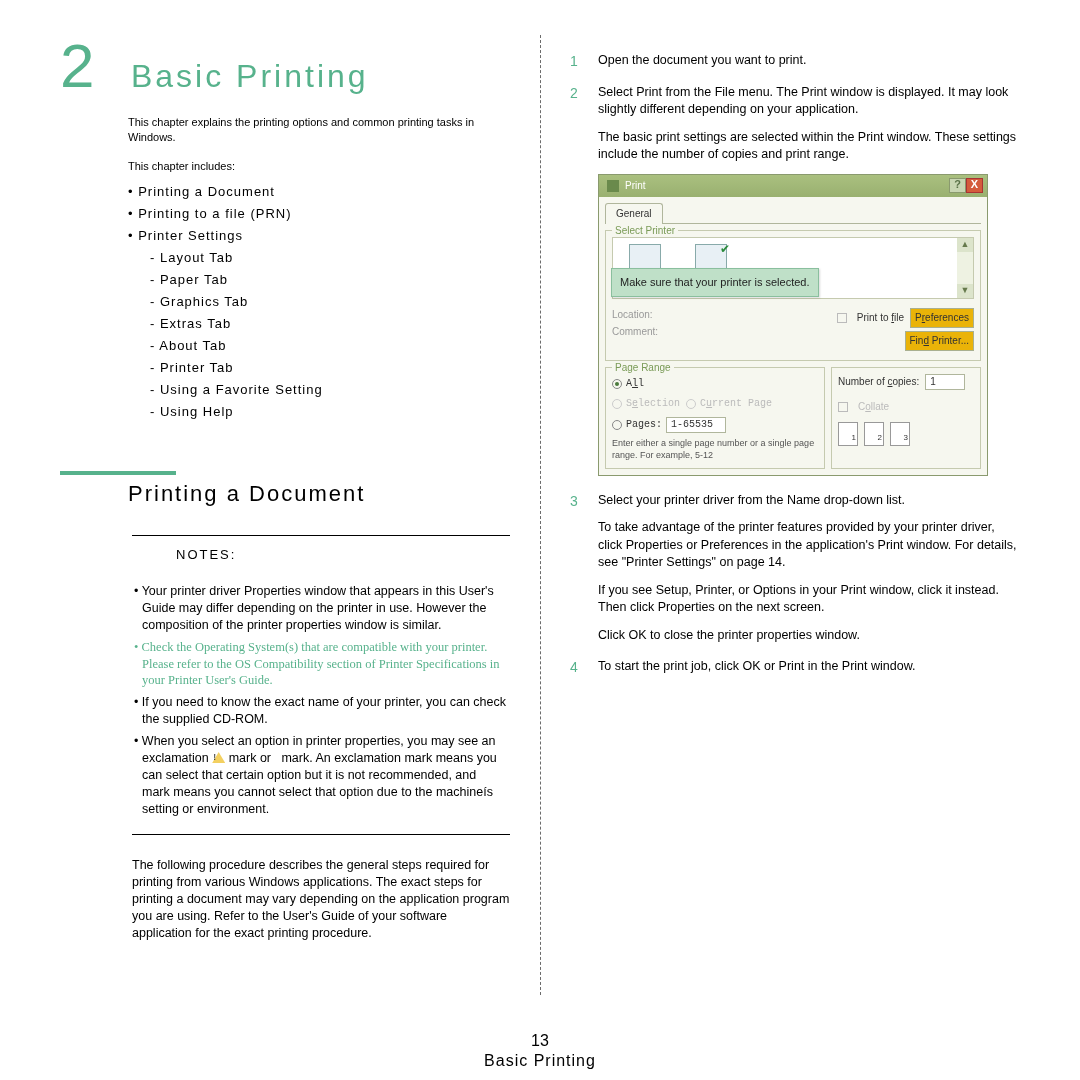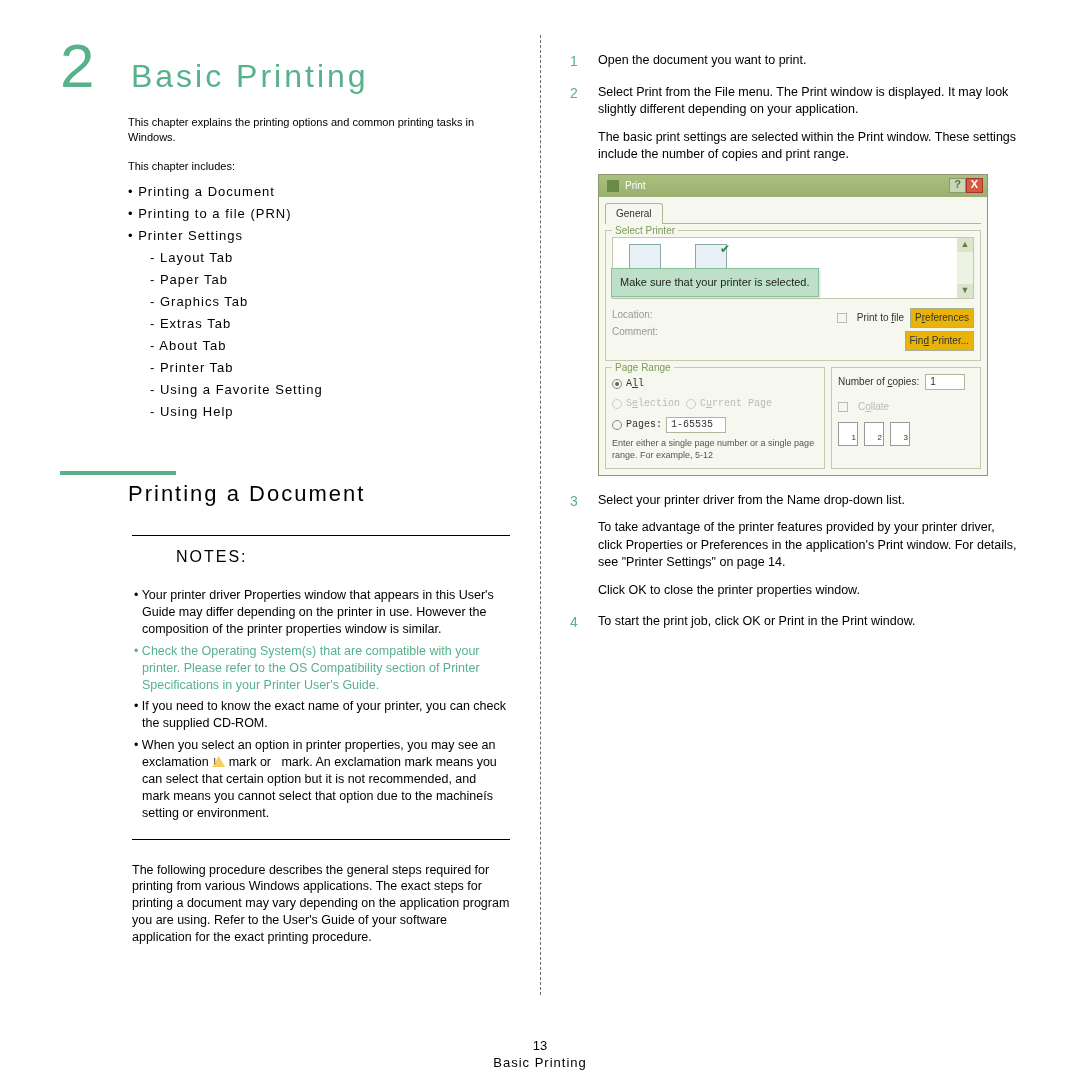--- a/index.html
+++ b/index.html
@@ -67,25 +67,25 @@
     margin-bottom: 6px;
   }
   .notes-box {
     margin: 28px 0 0 72px;
     border-top: 1px solid #000;
     border-bottom: 1px solid #000;
     padding: 10px 2px 12px 2px;
     font-size: 12.5px;
     line-height: 1.35;
   }
-  .notes-box .label { font-size: 16px; letter-spacing: 2px; margin-bottom:20px;padding-left:42px;}
+  .notes-box .label { font-size: 13px; letter-spacing: 2px; margin-bottom:20px;padding-left:42px;}
   .notes-box ul { list-style: none; }
   .notes-box li { margin: 5px 0; text-indent: -8px; padding-left: 8px;}
   .notes-box li::before { content: "• "; }
-  .green-note { color: #57b28c; }
+  .green-note { color: #57b28c; font-family: Liberation Serif, serif; }
   .follow { margin: 22px 0 0 72px; font-size: 12.5px; line-height: 1.35;}
 
   .steps { list-style: none; font-size: 12.5px; line-height: 1.4;}
   .steps li { display: flex; gap: 14px; margin: 4px 0;}
   .stepnum { color: #57b28c; font-size: 14px; font-weight: normal; min-width: 14px;}
   .stepbody > p { margin-bottom: 10px; }
 
   
   .dialog {
     width: 390px;
@@ -138,21 +138,21 @@
   .radio.sel .c::after{content:""; position:absolute; inset:2px; background:#4a7a3c; border-radius:50%;}
   .radio.dis { color:#bbb;}
   .radio.dis .c{ border-color:#ccc;}
   .pginput{ width:60px; height:16px; border:1px solid #b0b69c; background:#fff; padding:0 4px; font-size:10px;}
   .small{ font-size:9px; color:#555; margin-top:4px;}
   .copies-row{ display:flex; align-items:center; gap:6px; font-size:10px; margin-bottom:10px;}
   .copies-row .spin{ width:40px; height:16px; border:1px solid #b0b69c; background:#fff; display:flex; align-items:center; padding:0 4px;}
   .cb{ width:10px; height:10px; border:1px solid #bbb; display:inline-block; margin-right:4px;}
   .collate-fig{ margin-top:8px; display:flex; gap:6px;}
   .collate-fig span{ width:20px; height:24px; border:1px solid #999; background:#fff; font-size:8px; display:flex; align-items:flex-end; justify-content:flex-end; padding:1px;}
-  .footer { position:absolute; bottom:10px; left:0; right:0; text-align:center; font-size:13px;}
+  .footer { position:absolute; bottom:10px; left:0; right:0; text-align:center; font-size:16px;}
   .footer .name{ letter-spacing:1px; margin-top:2px;}
   .under { text-decoration: underline; }
   .warn-icon{ display:inline-block; width:13px; height:11px; position:relative; vertical-align:-1px;}
   .warn-icon::before{content:""; position:absolute; inset:0; background:#f3d060;
      clip-path: polygon(50% 0, 100% 100%, 0 100%);}
   .warn-icon::after{content:"!"; position:absolute; left:0; right:0; top:-1px; text-align:center; font-size:9px; color:#000;}
 </style>
 </head>
 <body>
 
@@ -298,20 +298,21 @@
               </div>
             </div>
           </div>
         </div>
       </li>
       <li>
         <span class="stepnum">3</span>
         <div class="stepbody">
           <p>Select your printer driver from the Name drop-down list.</p>
           <p>To take advantage of the printer features provided by your printer driver, click Properties or Preferences in the application's Print window. For details, see "Printer Settings" on page 14.</p>
+          <p>If you see Setup, Printer, or Options in your Print window, click it instead. Then click Properties on the next screen.</p>
           <p>Click OK to close the printer properties window.</p>
         </div>
       </li>
       <li>
         <span class="stepnum">4</span>
         <div class="stepbody">
             <p>To start the print job, click OK or Print in the Print window.</p>
           </div>
       </li>
     </ol>

